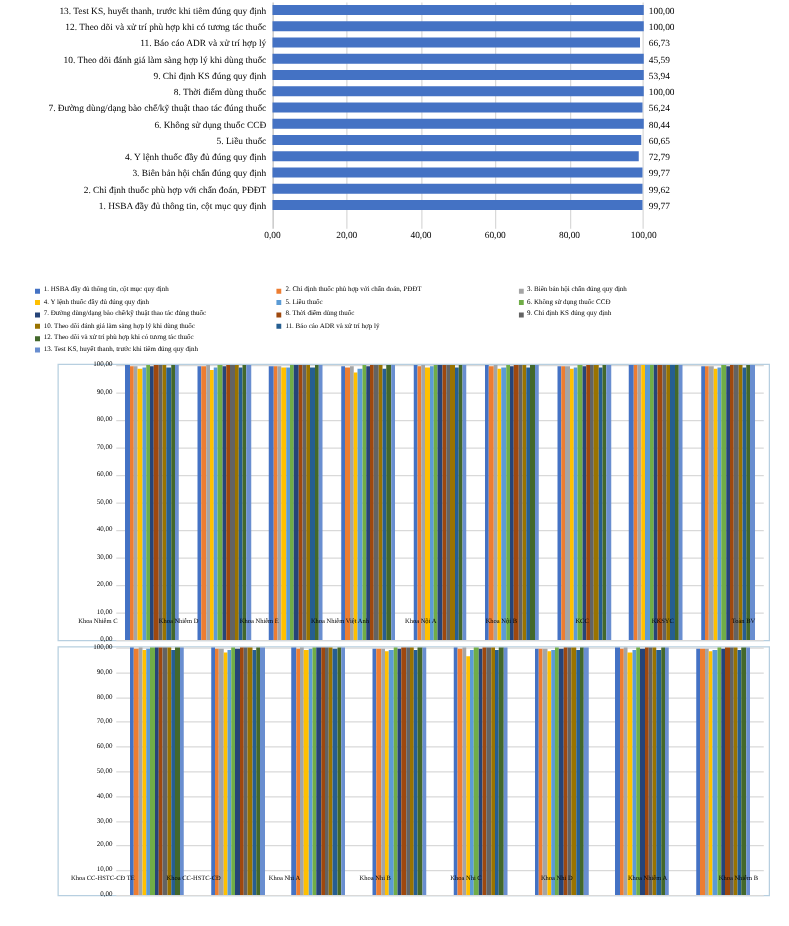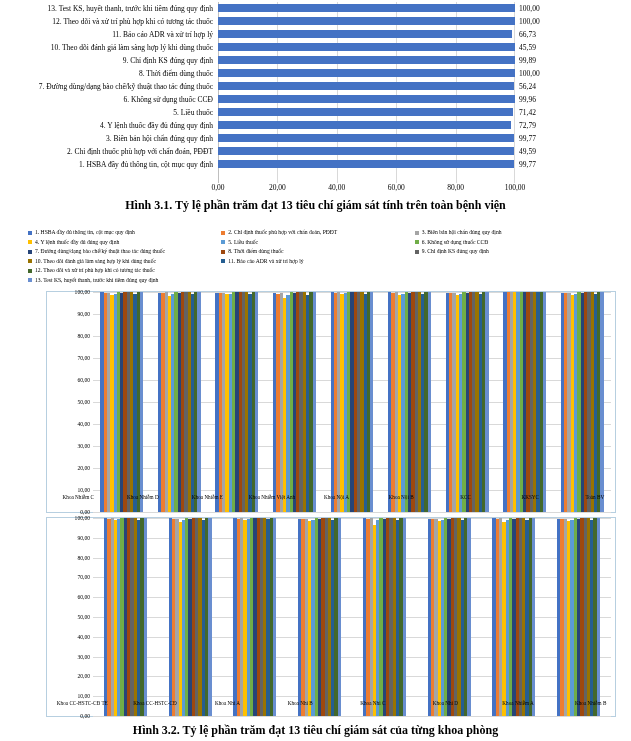--- a/index.html
+++ b/index.html
@@ -235,89 +235,88 @@
           <div class="bar-track">
             <div class="bar-fill" style="width: 296.762px; background: rgb(68, 114, 196);"></div>
           </div>
           <div class="bar-value">45,59</div>
         </div>
         <div class="bar-row">
           <div class="bar-label">9. Chỉ định KS đúng quy định</div>
           <div class="bar-track">
             <div class="bar-fill" style="width: 296.673px; background: rgb(68, 114, 196);"></div>
           </div>
-          <div class="bar-value">99,89</div>
+          <div class="bar-value">53,94</div>
         </div>
         <div class="bar-row">
           <div class="bar-label">8. Thời điểm dùng thuốc</div>
           <div class="bar-track">
             <div class="bar-fill" style="width: 297px; background: rgb(68, 114, 196);"></div>
           </div>
           <div class="bar-value">100,00</div>
         </div>
         <div class="bar-row">
           <div class="bar-label">7. Đường dùng/dạng bào chế/kỹ thuật thao tác đúng thuốc</div>
           <div class="bar-track">
             <div class="bar-fill" style="width: 296.109px; background: rgb(68, 114, 196);"></div>
           </div>
           <div class="bar-value">56,24</div>
         </div>
         <div class="bar-row">
           <div class="bar-label">6. Không sử dụng thuốc CCĐ</div>
           <div class="bar-track">
             <div class="bar-fill" style="width: 296.881px; background: rgb(68, 114, 196);"></div>
           </div>
-          <div class="bar-value">99,96</div>
+          <div class="bar-value">80,44</div>
         </div>
         <div class="bar-row">
           <div class="bar-label">5. Liều thuốc</div>
           <div class="bar-track">
             <div class="bar-fill" style="width: 294.535px; background: rgb(68, 114, 196);"></div>
           </div>
-          <div class="bar-value">71,42</div>
+          <div class="bar-value">60,65</div>
         </div>
         <div class="bar-row">
           <div class="bar-label">4. Y lệnh thuốc đầy đủ đúng quy định</div>
           <div class="bar-track">
             <div class="bar-fill" style="width: 293.288px; background: rgb(68, 114, 196);"></div>
           </div>
           <div class="bar-value">72,79</div>
         </div>
         <div class="bar-row">
           <div class="bar-label">3. Biên bản hội chẩn đúng quy định</div>
           <div class="bar-track">
             <div class="bar-fill" style="width: 296.317px; background: rgb(68, 114, 196);"></div>
           </div>
           <div class="bar-value">99,77</div>
         </div>
         <div class="bar-row">
           <div class="bar-label">2. Chỉ định thuốc phù hợp với chẩn đoán, PĐĐT</div>
           <div class="bar-track">
             <div class="bar-fill" style="width: 295.871px; background: rgb(68, 114, 196);"></div>
           </div>
-          <div class="bar-value">49,59</div>
+          <div class="bar-value">99,62</div>
         </div>
         <div class="bar-row">
           <div class="bar-label">1. HSBA đầy đủ thông tin, cột mục quy định</div>
           <div class="bar-track">
             <div class="bar-fill" style="width: 296.317px; background: rgb(68, 114, 196);"></div>
           </div>
           <div class="bar-value">99,77</div>
         </div>
       </div>
     <div class="fig1-axis" id="fig1-axis">
         <span class="tick" style="left: 0px;">0,00</span>
         <span class="tick" style="left: 59.4px;">20,00</span>
         <span class="tick" style="left: 118.8px;">40,00</span>
         <span class="tick" style="left: 178.2px;">60,00</span>
         <span class="tick" style="left: 237.6px;">80,00</span>
         <span class="tick" style="left: 297px;">100,00</span>
       </div>
   </div>
-  <div class="caption cap1">Hình 3.1. Tỷ lệ phần trăm đạt 13 tiêu chí giám sát tính trên toàn bệnh viện</div>
 
   <div class="legend" id="fig2-legend">
       <div class="legend-row">
         <div class="legend-item lw3">
           <span class="sw" style="background: rgb(68, 114, 196);"></span>
           <span>1. HSBA đầy đủ thông tin, cột mục quy định</span>
         </div>
         <div class="legend-item lw3">
           <span class="sw" style="background: rgb(237, 125, 49);"></span>
           <span>2. Chỉ định thuốc phù hợp với chẩn đoán, PĐĐT</span>
@@ -710,14 +709,13 @@
       <div class="xl">Khoa CC-HSTC-CĐ TE</div>
       <div class="xl">Khoa CC-HSTC-CĐ</div>
       <div class="xl">Khoa Nhi A</div>
       <div class="xl">Khoa Nhi B</div>
       <div class="xl">Khoa Nhi C</div>
       <div class="xl">Khoa Nhi D</div>
       <div class="xl">Khoa Nhiễm A</div>
       <div class="xl">Khoa Nhiễm B</div>
     </div>
 
-  <div class="caption cap2">Hình 3.2. Tỷ lệ phần trăm đạt 13 tiêu chí giám sát của từng khoa phòng</div>
 </div>
 
 </body></html>

